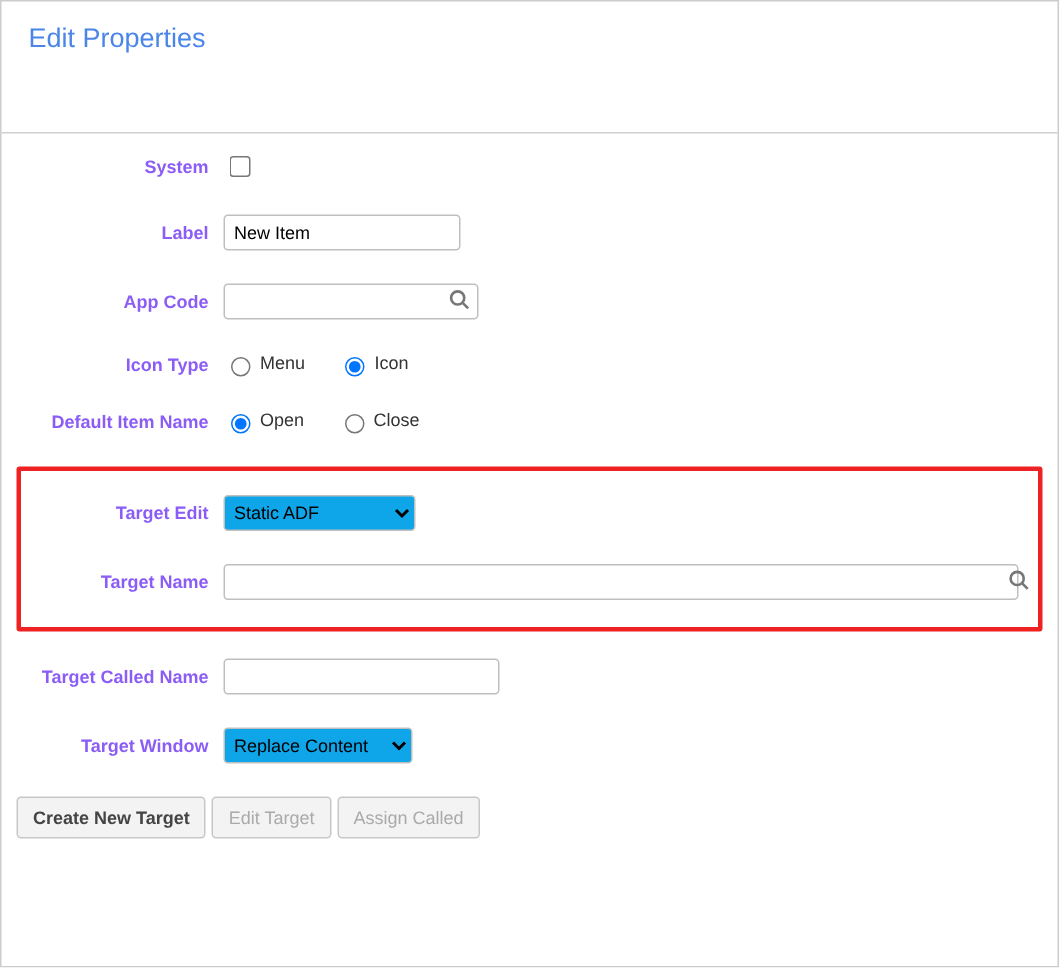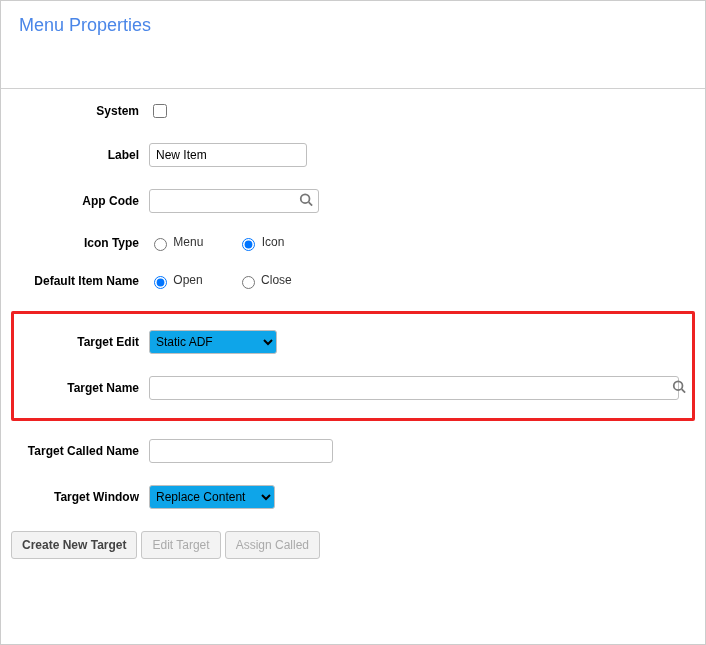--- a/index.html
+++ b/index.html
@@ -36,21 +36,21 @@
   .row {
     display: flex;
     align-items: center;
     margin-bottom: 22px;
   }
   .row .lbl {
     width: 138px;
     text-align: right;
     padding-right: 10px;
     font-size: 12px;
-    color: #000000;
+    color: #8b5cf6;
     font-weight: bold;
   }
   .row .ctrl {
     flex: 1;
     display: flex;
     align-items: flex-start;
     gap: 8px;
   }
   input[type="text"].txt {
     height: 24px;
@@ -70,21 +70,21 @@
   }
   .search-wrap .mag {
     position: absolute;
     right: 6px;
     top: 50%;
     transform: translateY(-50%);
     color: #777;
     cursor: pointer;
   }
   .radio-group .opt, .radio-group input { vertical-align: middle; }
-  .radio-group .opt { margin-right: 26px; font-size: 12px; }
+  .radio-group .opt { margin-right: 14px; font-size: 12px; }
   .highlight-box {
     border: 3px solid #e22;
     border-radius: 2px;
     padding: 16px 0 10px 0;
     margin: 0 0 18px 0;
   }
   .highlight-box .row { margin-left: -3px; }
   select.sel {
     height: 24px;
     border: 1px solid #bfbfbf;
@@ -127,21 +127,21 @@
   .chk {
     width: 14px; height: 14px;
   }
 </style>
 </head>
 <body>
 
 <div class="window">
 
   <div class="header">
-    <div class="header-title">Menu Properties</div>
+    <div class="header-title">Edit Properties</div>
   </div>
 
   <div class="body">
 
     <div class="row">
       <div class="lbl">System</div>
       <div class="ctrl">
         <input type="checkbox" class="chk" style="">
       </div>
     </div>

